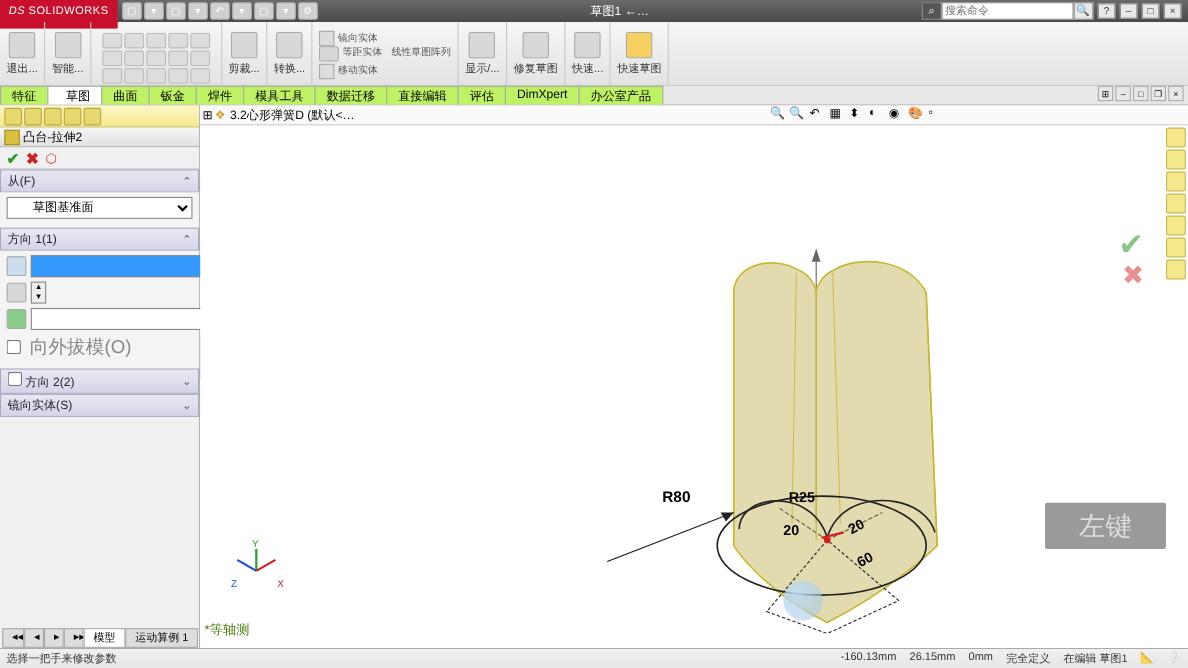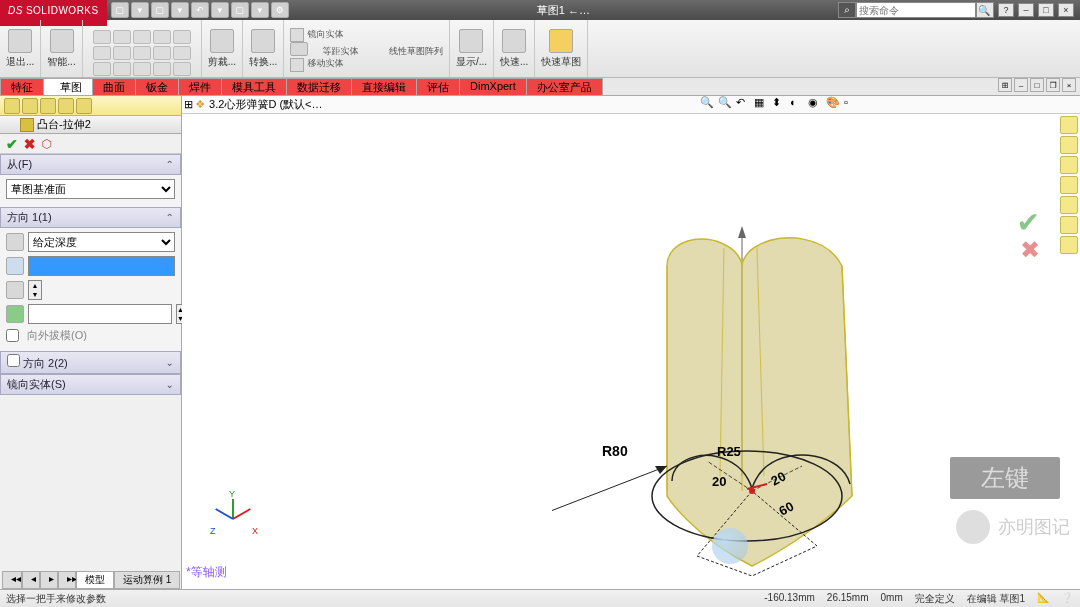--- a/index.html
+++ b/index.html
@@ -24,63 +24,63 @@
 .ribbon { height: 58px; background: linear-gradient(#f6f6f6,#e3e3e3); border-bottom: 1px solid #b8b8b8; display: flex; }
 .rgroup { border-right: 1px solid #c8c8c8; padding: 2px 6px; display: flex; flex-direction: column; align-items: center; justify-content: center; font-size: 10px; color: #333; }
 .rgroup .ricon { width: 24px; height: 24px; background: #d8d8d8; border: 1px solid #aaa; border-radius: 2px; margin-bottom: 2px; }
 .rgroup.wide { flex-direction: row; gap: 4px; align-items: flex-start; padding-top: 6px; }
 .rgroup .mini { font-size: 9px; color: #555; line-height: 1.3; }
 .rsmall { display: grid; grid-template-columns: repeat(5, 18px); gap: 2px; padding: 4px; }
 .rsmall div { width: 18px; height: 14px; background: #ddd; border: 1px solid #bbb; border-radius: 2px; }
 
 
 .tabs { height: 18px; background: #e8e8e8; display: flex; border-bottom: 1px solid #aaa; }
-.tab { padding: 1px 10px; border: 1px solid #aaa; border-bottom: none; background: #ef4444; font-size: 11px; margin-right: -1px; }
+.tab { padding: 1px 10px; border: 1px solid #aaa; border-bottom: none; background: #bef264; font-size: 11px; margin-right: -1px; }
 .tab.active { background: #fff; font-weight: normal; padding-left: 16px; }
 .tabs .wctl { margin-left: auto; display: flex; gap: 2px; margin-right: 4px; }
 .tabs .wctl span { width: 14px; height: 14px; border: 1px solid #aaa; font-size: 8px; display: flex; align-items: center; justify-content: center; }
 
 
 .main { display: flex; height: 493px; }
 .leftpanel { width: 182px; background: #f0f0f0; border-right: 1px solid #aaa; display: flex; flex-direction: column; }
 .lp-iconbar { height: 20px; background: linear-gradient(#fdf6c8,#f5e88a); display: flex; align-items: center; gap: 2px; padding: 0 4px; border-bottom: 1px solid #c8b850; }
 .lp-iconbar span { width: 16px; height: 16px; background: #e8d870; border: 1px solid #b8a840; border-radius: 2px; }
-.lp-title { height: 18px; background: linear-gradient(#f6f6f6,#e0e0e0); border-bottom: 1px solid #aaa; display: flex; align-items: center; padding: 0 20px; font-size: 11px; }
+.lp-title { height: 18px; background: linear-gradient(#f6f6f6,#e0e0e0); border-bottom: 1px solid #aaa; display: flex; align-items: center; padding: 0 4px; font-size: 11px; }
 .lp-title .ticn { width: 14px; height: 14px; background: #d8c040; border: 1px solid #a89020; margin-right: 3px; }
 .lp-ok { height: 20px; display: flex; align-items: center; gap: 6px; padding: 0 6px; background: #f0f0f0; border-bottom: 1px solid #ccc; }
 .lp-ok .ok { color: #2a9d2a; font-size: 14px; font-weight: bold; }
 .lp-ok .no { color: #d02020; font-size: 14px; font-weight: bold; }
 .lp-ok .pin { color: #c04040; font-size: 12px; }
 .lp-section { background: linear-gradient(#e8e8f4,#d4d4e8); border: 1px solid #a8a8c0; padding: 2px 6px; font-size: 11px; display: flex; align-items: center; justify-content: space-between; color: #223; }
 .lp-section .chev { font-size: 10px; color: #556; }
 .lp-body { padding: 4px 6px; background: #f4f4f4; }
 .lp-row { display: flex; align-items: center; gap: 4px; margin-bottom: 4px; }
 .lp-row .icn { width: 18px; height: 18px; background: #d8d8d8; border: 1px solid #aaa; border-radius: 2px; flex-shrink: 0; }
-.lp-row select, .lp-row input[type=text] { flex: 1; height: 20px; border: 1px solid #888; font-size: 11px; padding: 0 0; background: #fff; }
+.lp-row select, .lp-row input[type=text] { flex: 1; height: 20px; border: 1px solid #888; font-size: 11px; padding: 0 19px; background: #fff; }
 .lp-row input.sel { background: #3399ff; }
 .lp-row .spin { width: 14px; height: 20px; border: 1px solid #888; background: #eee; font-size: 7px; display: flex; flex-direction: column; }
 .lp-row .spin span { flex: 1; display: flex; align-items: center; justify-content: center; }
 .lp-row input[type=checkbox] { margin-right: 4px; }
-.lp-row label { font-size: 11px; color: #888; }
+.lp-row label { font-size: 17px; color: #888; }
 
 .viewport { flex: 1; position: relative; background: #fff; }
 .vp-header { position: absolute; top: 0; left: 0; right: 0; height: 18px; display: flex; align-items: center; border-bottom: 1px solid #ccc; background: #fafafa; font-size: 11px; }
 .vp-header .crumb { margin-left: 4px; text-align: right; }
 .vp-tools { position: absolute; top: 0; right: 220px; display: flex; gap: 2px; }
 .vp-tools span { width: 16px; height: 16px; }
 .vp-ok { position: absolute; top: 110px; right: 40px; font-size: 28px; color: #8ac68a; }
 .vp-no { position: absolute; top: 140px; right: 40px; font-size: 24px; color: #e89090; }
 .vp-sidebar { position: absolute; top: 20px; right: 2px; width: 18px; display: flex; flex-direction: column; gap: 2px; }
 .vp-sidebar span { width: 18px; height: 18px; background: #f5e88a; border: 1px solid #c8b850; border-radius: 2px; }
 .triad { position: absolute; left: 30px; bottom: 45px; width: 50px; height: 50px; }
 .triad .ax { position: absolute; left: 20px; top: 25px; width: 2px; height: 20px; transform-origin: top center; }
 .triad .ax.y { background: #2a9d2a; transform: rotate(180deg); }
 .triad .ax.x { background: #d02020; transform: rotate(-120deg); }
 .triad .ax.z { background: #2050d0; transform: rotate(120deg); }
-.viewlabel { position: absolute; left: 4px; bottom: 8px; font-size: 12px; color: #8b5cf6; }
+.viewlabel { position: absolute; left: 4px; bottom: 8px; font-size: 12px; color: #4d7c0f; }
 .bottomtabs { position: absolute; left: 0; bottom: 0; display: flex; font-size: 10px; }
 .bottomtabs span { border: 1px solid #aaa; padding: 1px 8px; background: #ddd; }
 .bottomtabs span.active { background: #fff; }
 
 .model3d { position: absolute; left: 370px; top: 40px; width: 400px; height: 420px; }
 
 .overlay-zuojian { position: absolute; right: 20px; bottom: 90px; width: 110px; height: 42px; background: rgba(100,100,100,0.65); color: #ddd; font-size: 24px; display: flex; align-items: center; justify-content: center; border-radius: 2px; }
 .overlay-wx { position: absolute; right: 10px; bottom: 45px; display: flex; align-items: center; gap: 8px; color: rgba(200,200,200,0.9); font-size: 18px; }
 .overlay-wx .wxicon { width: 34px; height: 34px; border-radius: 50%; background: rgba(200,200,200,0.6); position: relative; }
 
@@ -155,29 +155,33 @@
     </div>
   <div class="rgroup">
       <div class="ricon"></div>
       <span>转换...</span>
     </div>
   <div class="rgroup" style="align-items:flex-start;padding-top:4px">
     <div class="mini" style="display:flex;align-items:center;gap:3px">
         <div style="width:14px;height:14px;background:#ddd;border:1px solid #aaa"></div>
         <span>镜向实体</span>
       </div>
-    <div class="mini" style="display:flex;align-items:flex-end;gap:14px"><div class="ricon" style="width:18px;height:14px"></div><span>等距实体</span>&nbsp;<span>线性草图阵列</span></div>
+    <div class="mini" style="display:flex;align-items:flex-start;gap:3px"><div class="ricon" style="width:18px;height:14px"></div><span>等距实体</span>&nbsp;<span>线性草图阵列</span></div>
     <div class="mini" style="display:flex;align-items:flex-start;gap:3px">
         <div style="width:14px;height:14px;background:#ddd;border:1px solid #aaa"></div>
         <span>移动实体</span>
       </div>
   </div>
   <div class="rgroup">
       <div class="ricon"></div>
       <span>显示/...</span>
+    </div>
+  <div class="rgroup">
+      <div class="ricon"></div>
+      <span>修复草图</span>
     </div>
   <div class="rgroup">
       <div class="ricon"></div>
       <span>快速...</span>
     </div>
   <div class="rgroup">
       <div class="ricon" style="background:#f5d060"></div>
       <span>快速草图</span>
     </div>
 </div>
@@ -229,24 +233,20 @@
     <div class="lp-body">
       <div class="lp-row">
         <select><option>草图基准面</option></select>
       </div>
     </div>
     <div class="lp-section">
         <span>方向 1(1)</span>
         <span class="chev">⌃</span>
       </div>
     <div class="lp-body">
-      <div class="lp-row">
-        <div class="icn"></div>
-        <select><option>给定深度</option></select>
-      </div>
       <div class="lp-row">
         <div class="icn" style="background:#cde"></div>
         <input type="text" class="sel" style="">
       </div>
       <div class="lp-row">
         <div class="icn"></div>
         <div class="spin">
             <span>▲</span>
             <span>▼</span>
           </div>
@@ -348,24 +348,20 @@
         <div class="ax z"></div>
       <span style="position:absolute;left:17px;top:-5px;color:#2a9d2a;font-size:9px">Y</span>
       <span style="position:absolute;left:40px;top:32px;color:#d02020;font-size:9px">X</span>
       <span style="position:absolute;left:-2px;top:32px;color:#2050d0;font-size:9px">Z</span>
     </div>
     <div class="viewlabel">*等轴测</div>
 
     <div style="position:absolute;left:530px;bottom:25px;width:36px;height:36px;border-radius:50%;background:radial-gradient(circle at 35% 30%, rgba(190,220,245,0.9), rgba(140,180,220,0.4));"></div>
 
     <div class="overlay-zuojian">左键</div>
-    <div class="overlay-wx">
-      <div class="wxicon"></div>
-      <span>亦明图记</span>
-    </div>
   </div>
 </div>
 
 <div class="bottomtabs" style="position:absolute;left:2px;bottom:18px">
   <span style="width:20px">◂◂</span>
   <span style="width:14px">◂</span>
   <span style="width:14px">▸</span>
   <span style="width:14px">▸▸</span>
   <span class="active">模型</span>
   <span>运动算例 1</span>

